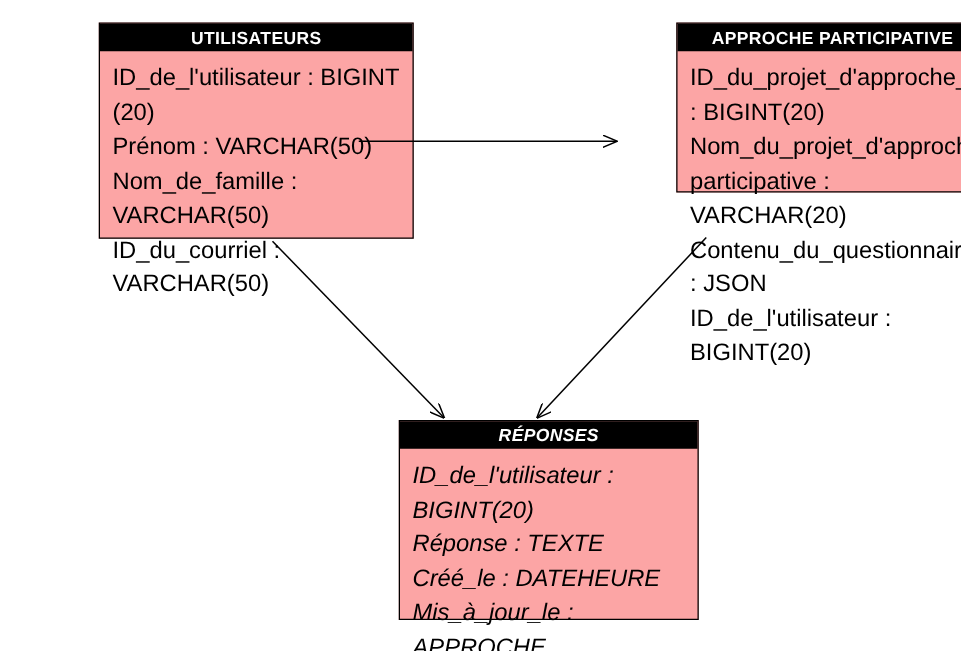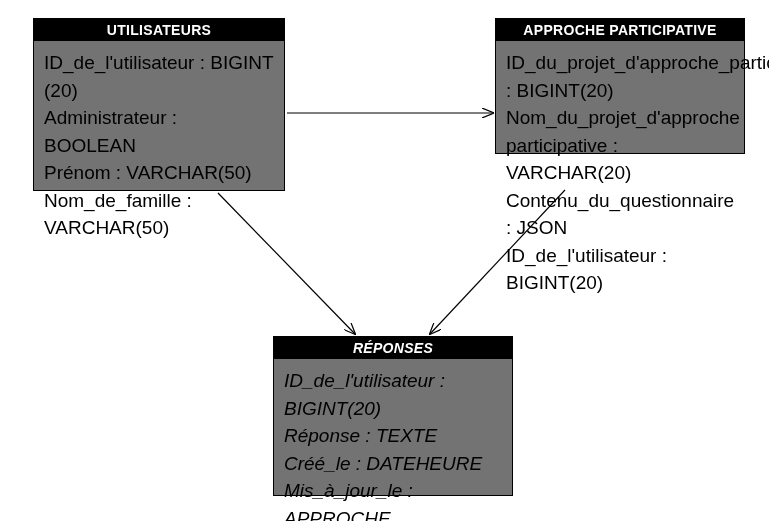--- a/index.html
+++ b/index.html
@@ -9,22 +9,23 @@
     height: 521px;
     background: #ffffff;
     font-family: "Segoe UI", Arial, sans-serif;
     font-size: 14px;
     color: #000;
     position: relative;
   }
   .entity {
     position: absolute;
     border: 1.5px solid #000;
-    background: #737373;
+    background: #fca5a5;
     box-sizing: border-box;
+    margin-left: 46px;
   }
   .entity-header {
     background: #000;
     color: #fff;
     font-weight: bold;
     text-align: center;
     padding: 3px 6px;
     font-size: 14px;
     letter-spacing: 0.3px;
   }
@@ -45,23 +46,23 @@
     pointer-events: none;
   }
 </style>
 </head>
 <body>
 
 <div class="entity" style="left:33px; top:18px; width:252px; height:173px;">
   <div class="entity-header">UTILISATEURS</div>
   <div class="entity-body">
     <div class="field-row">ID_de_l'utilisateur : BIGINT (20)</div>
-    <div class="field-row">Administrateur : BOOLEAN</div>
     <div class="field-row">Prénom : VARCHAR(50)</div>
     <div class="field-row">Nom_de_famille : VARCHAR(50)</div>
+    <div class="field-row">ID_du_courriel : VARCHAR(50)</div>
   </div>
 </div>
 
 <div class="entity" style="left:495px; top:18px; width:250px; height:136px;">
   <div class="entity-header">APPROCHE PARTICIPATIVE</div>
   <div class="entity-body">
     <div class="field-row">ID_du_projet_d'approche_participative : BIGINT(20)</div>
     <div class="field-row">Nom_du_projet_d'approche participative : VARCHAR(20)</div>
     <div class="field-row">Contenu_du_questionnaire : JSON</div>
     <div class="field-row">ID_de_l'utilisateur : BIGINT(20)</div>

